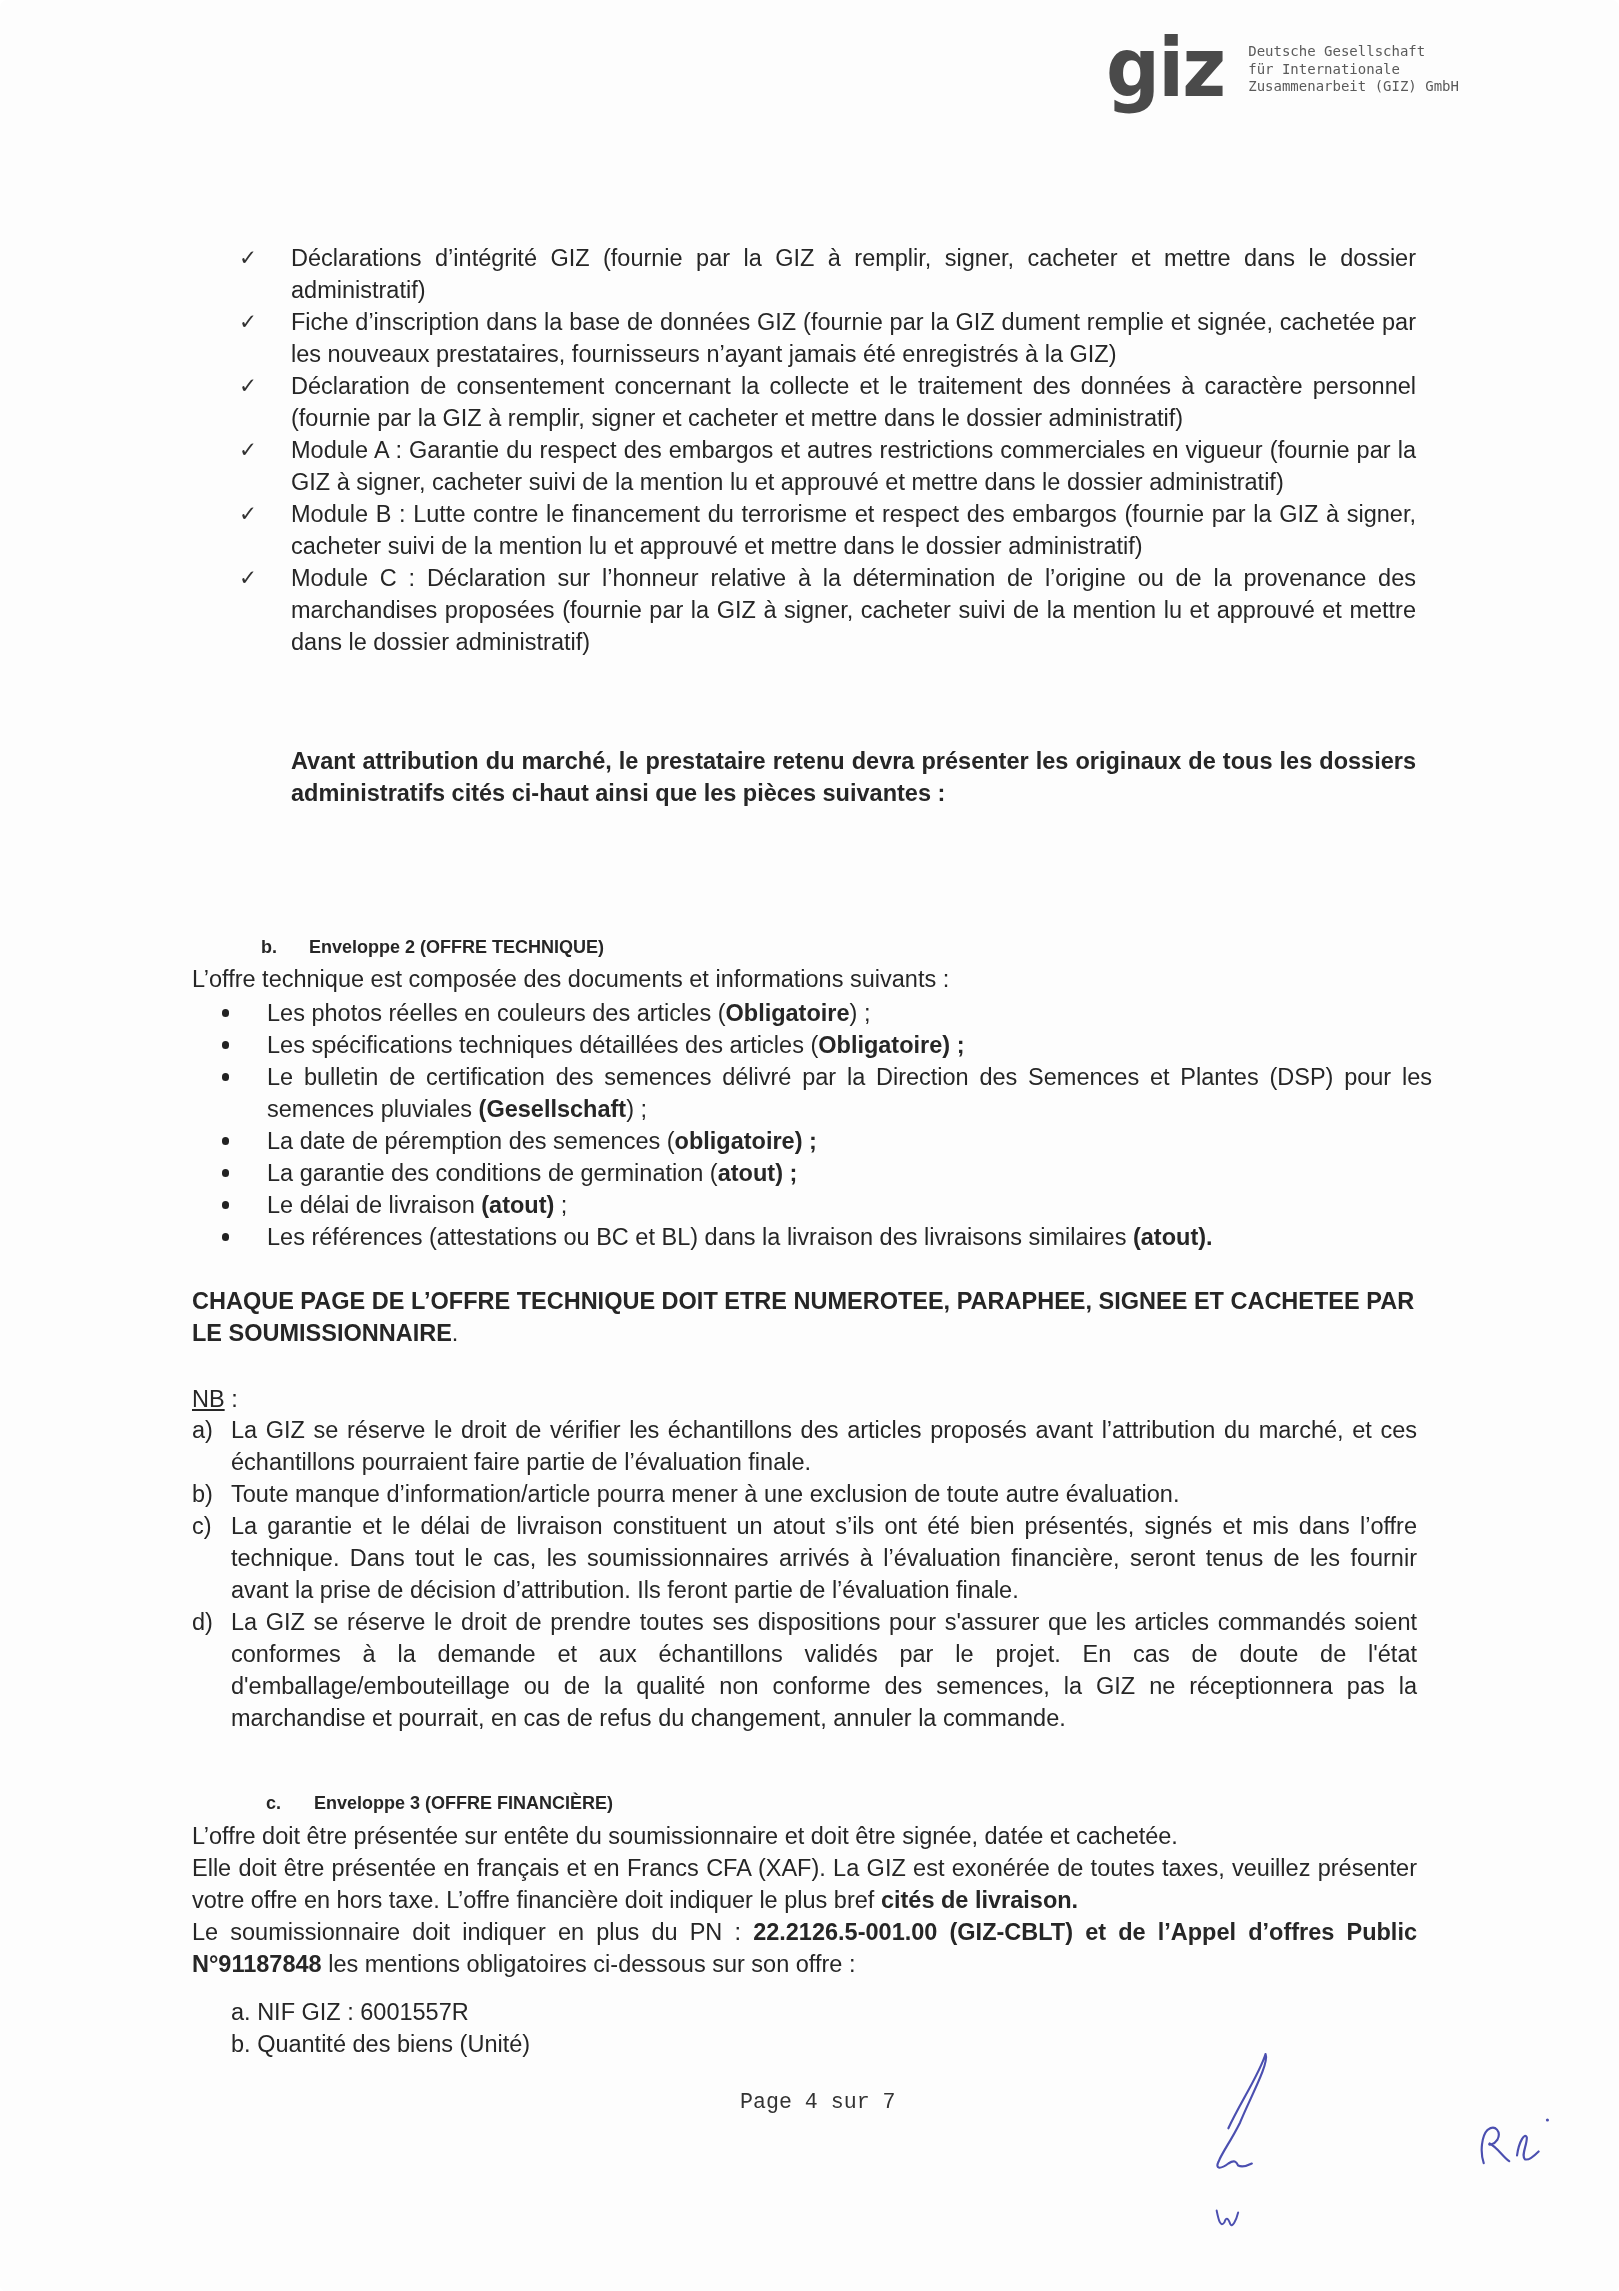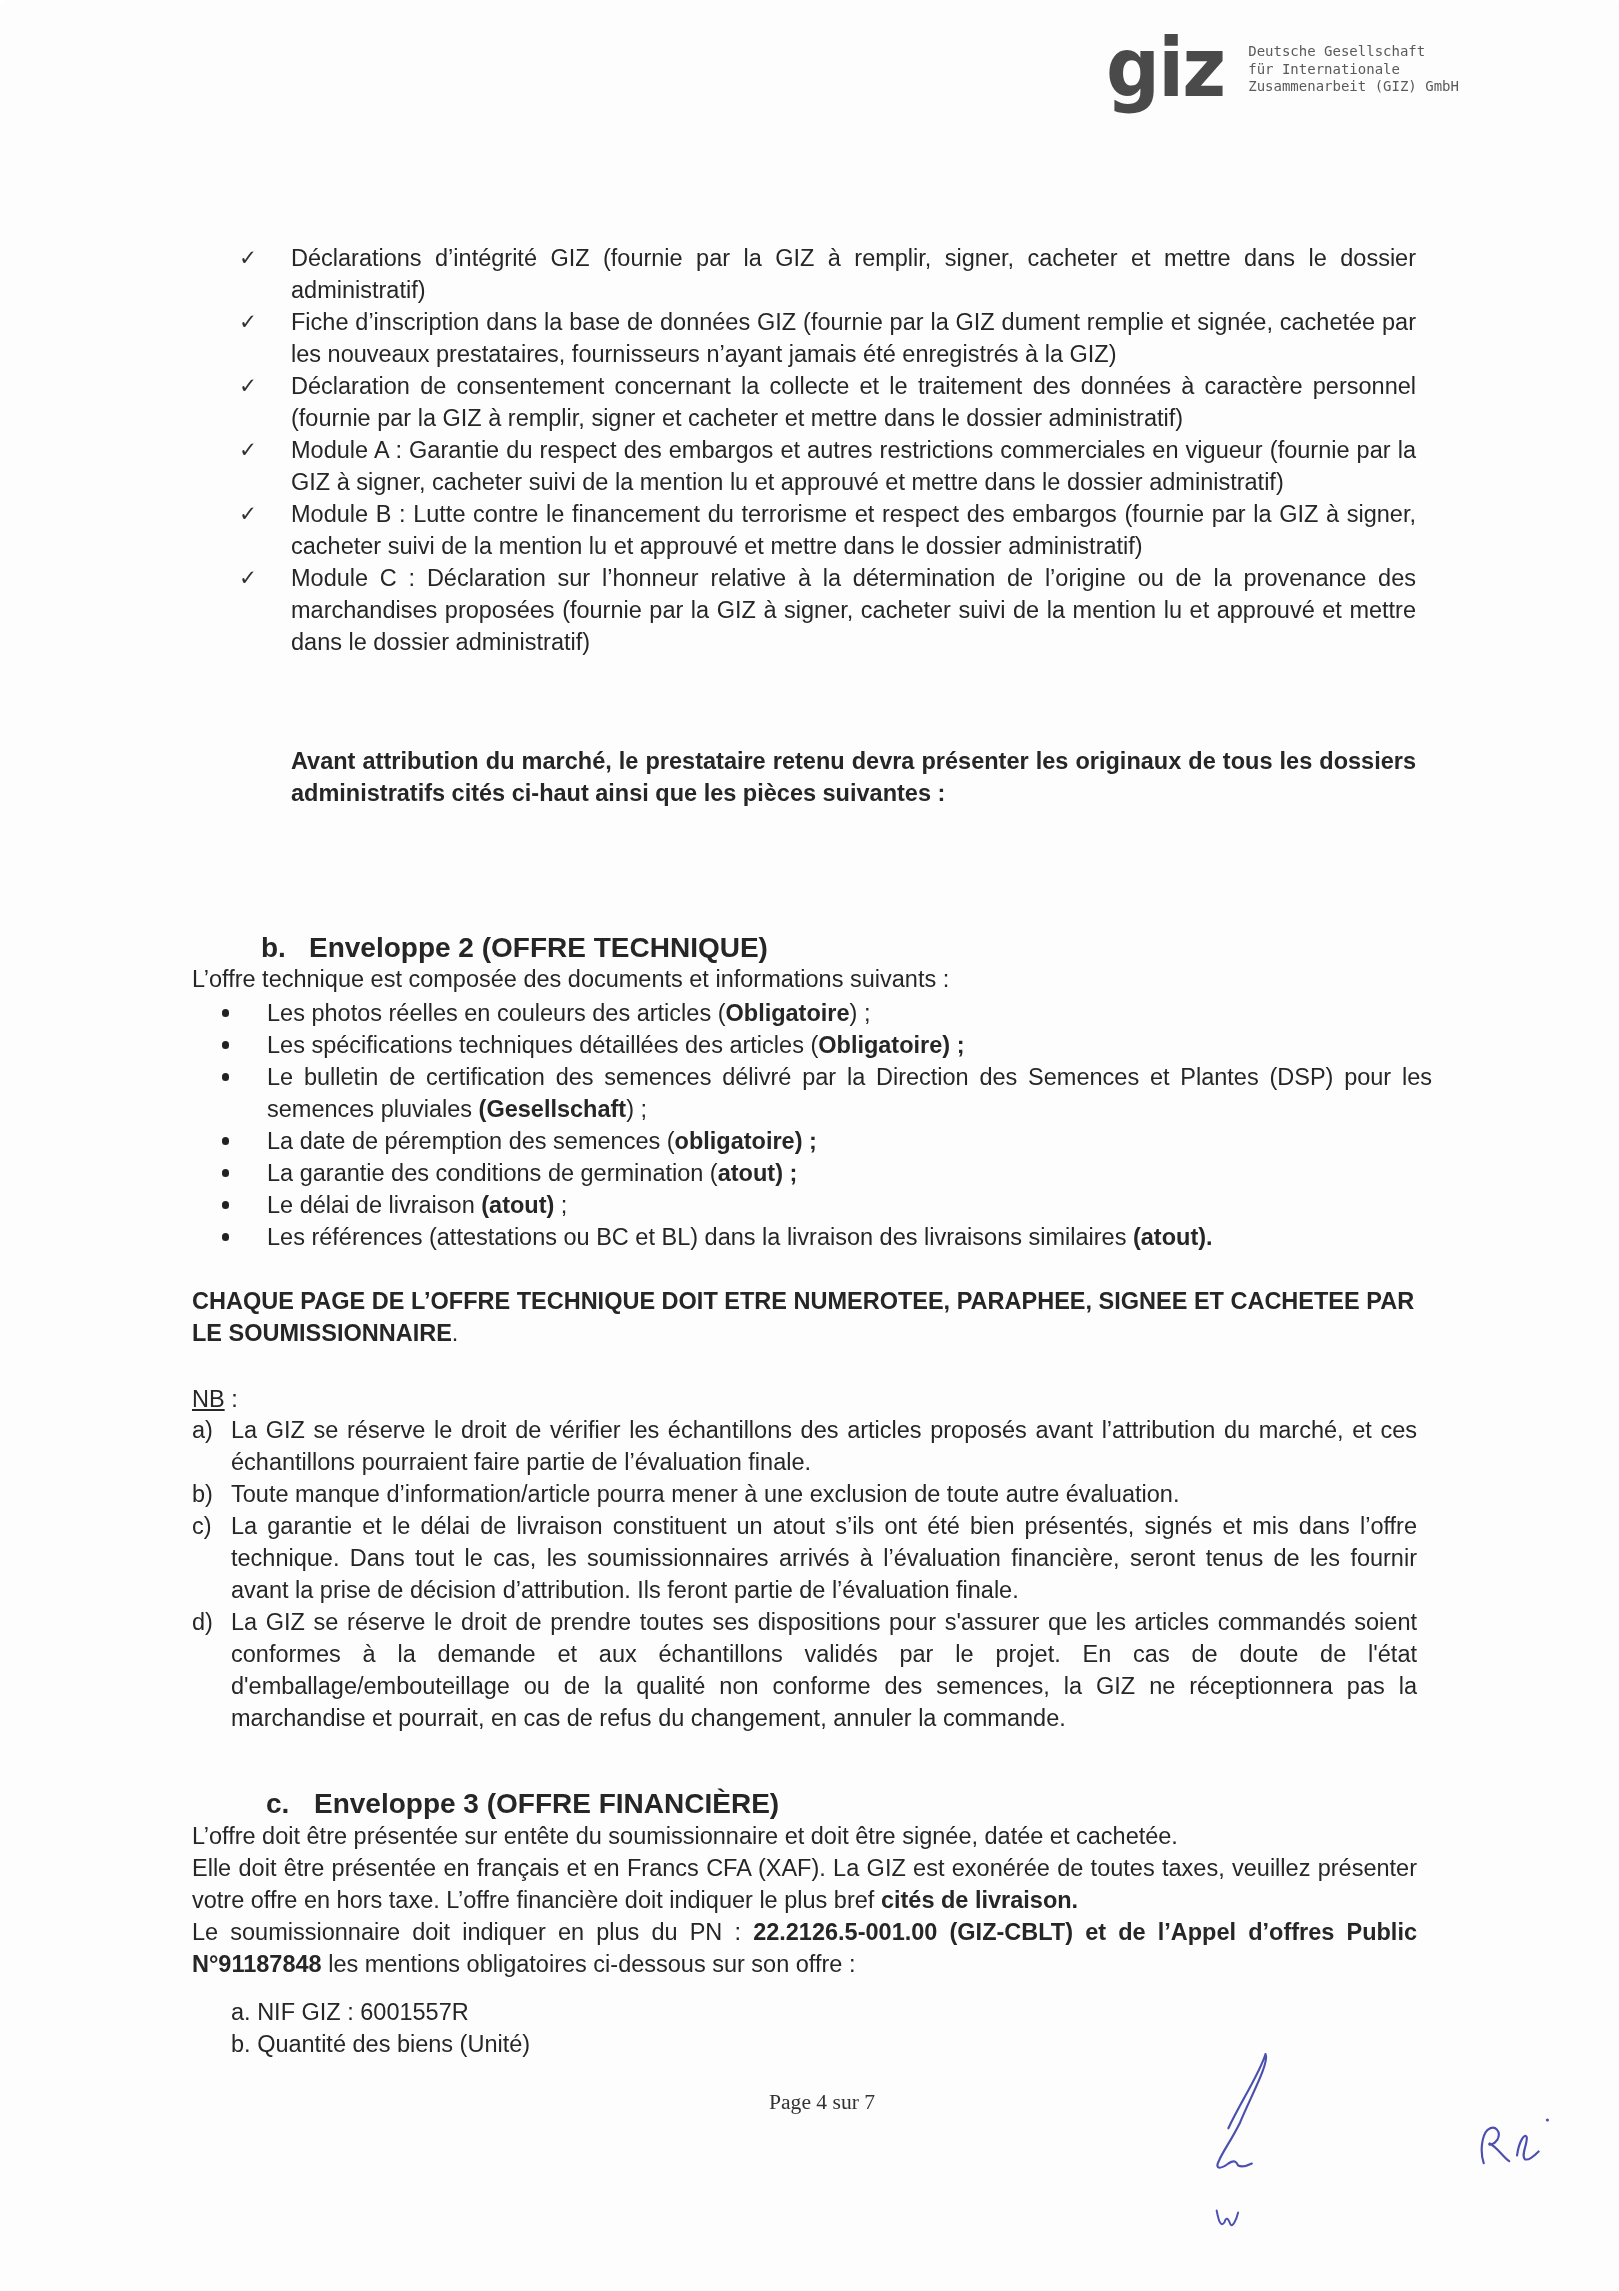--- a/index.html
+++ b/index.html
@@ -23,40 +23,40 @@
   .check-list { position: absolute; left: 235px; top: 242px; width: 1181px; margin: 0; padding: 0; list-style: none; }
   .check-list li { position: relative; padding-left: 56px; }
   .check-list .mark { position: absolute; left: 3.9px; top: 0; font-size: 21.6px; color: #333; }
 
   .avant { position: absolute; left: 291px; top: 745px; width: 1125px; }
 
   .small-bullets { position: absolute; left: 319px; top: 834px; margin: 0; padding: 0; list-style: none; }
   .small-bullets li { position: relative; padding-left: 49px; }
   .small-bullets .dot { position: absolute; left: 2px; top: 12.7px; width: 5.9px; height: 5.9px; border-radius: 50%; background: #333; }
 
-  .sec-head { position: absolute; font-weight: bold; font-size: 28px; line-height: 31px; }
+  .sec-head { position: absolute; font-weight: bold; font-size: 18px; line-height: 31px; }
   .sec-head .letter { display: inline-block; width: 48px; }
 
   .para { position: absolute; left: 192px; width: 1225px; }
 
   .tech-list { position: absolute; left: 207px; top: 997px; width: 1225px; margin: 0; padding: 0; list-style: none; }
   .tech-list li { position: relative; padding-left: 60px; }
   .tech-list .dot { position: absolute; left: 14.7px; top: 11.8px; width: 7.8px; height: 7.8px; border-radius: 50%; background: #222; }
 
   .caps { position: absolute; left: 192px; top: 1285px; width: 1225px; font-weight: bold; font-size: 23.5px; line-height: 32px; }
 
   .nb-label { position: absolute; left: 192px; top: 1383px; }
   .nb-list { position: absolute; left: 192px; top: 1414px; width: 1225px; margin: 0; padding: 0; list-style: none; }
   .nb-list li { position: relative; padding-left: 39px; }
   .nb-list .lbl { position: absolute; left: 0; top: 0; }
 
   .fin-para { position: absolute; left: 192px; top: 1820px; width: 1225px; }
   .mentions { position: absolute; left: 231px; top: 1996px; }
 
-  .footer { position: absolute; left: 769px; top: 2090px; font-family: Liberation Serif, serif; font-size: 21.6px; color: #333; }
+  .footer { position: absolute; left: 740px; top: 2090px; font-family: Liberation Mono, monospace; font-size: 21.6px; color: #333; }
 
   .sig { position: absolute; }
 </style>
 </head>
 <body>
 
 <div class="page">
 
   <div class="logo">
     <div class="logo-mark">giz</div>

